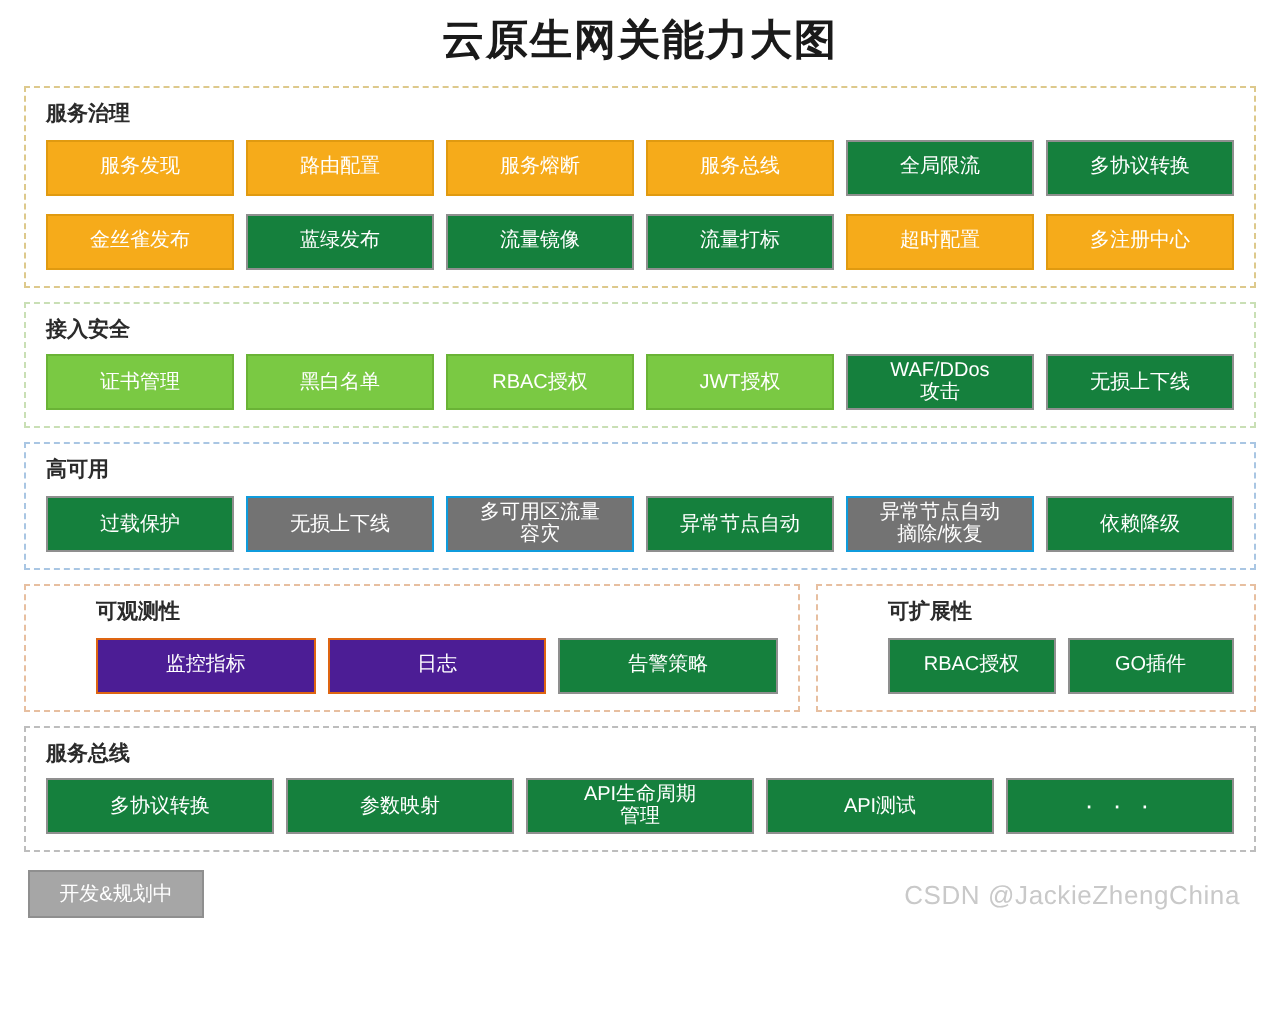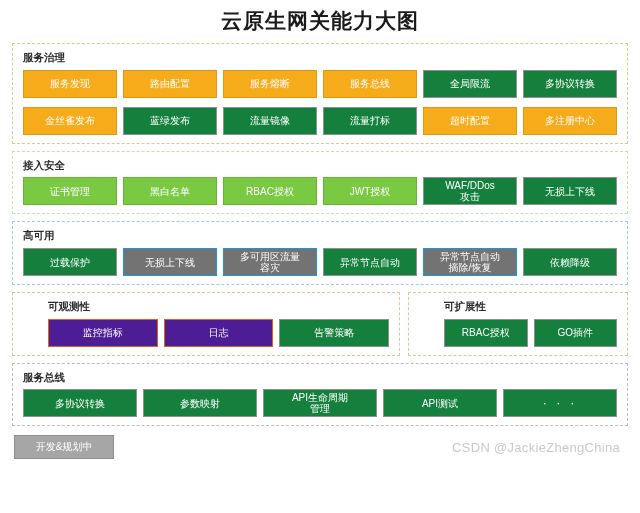--- a/index.html
+++ b/index.html
@@ -86,21 +86,21 @@
   .split .sec-observability { flex: 0 0 388px; }
   .split .sec-extensibility { flex: 1 1 auto; }
 
   .footer {
     display: flex;
     align-items: center;
     justify-content: space-between;
     padding: 2px 2px 0 2px;
   }
   .legend-chip {
-    width: 100px;
+    width: 88px;
     height: 24px;
     display: flex;
     align-items: center;
     justify-content: center;
     font-size: 10px;
     color: #ffffff;
     background: #a6a6a6;
     border: 1px solid #8f8f8f;
   }
   .watermark {

